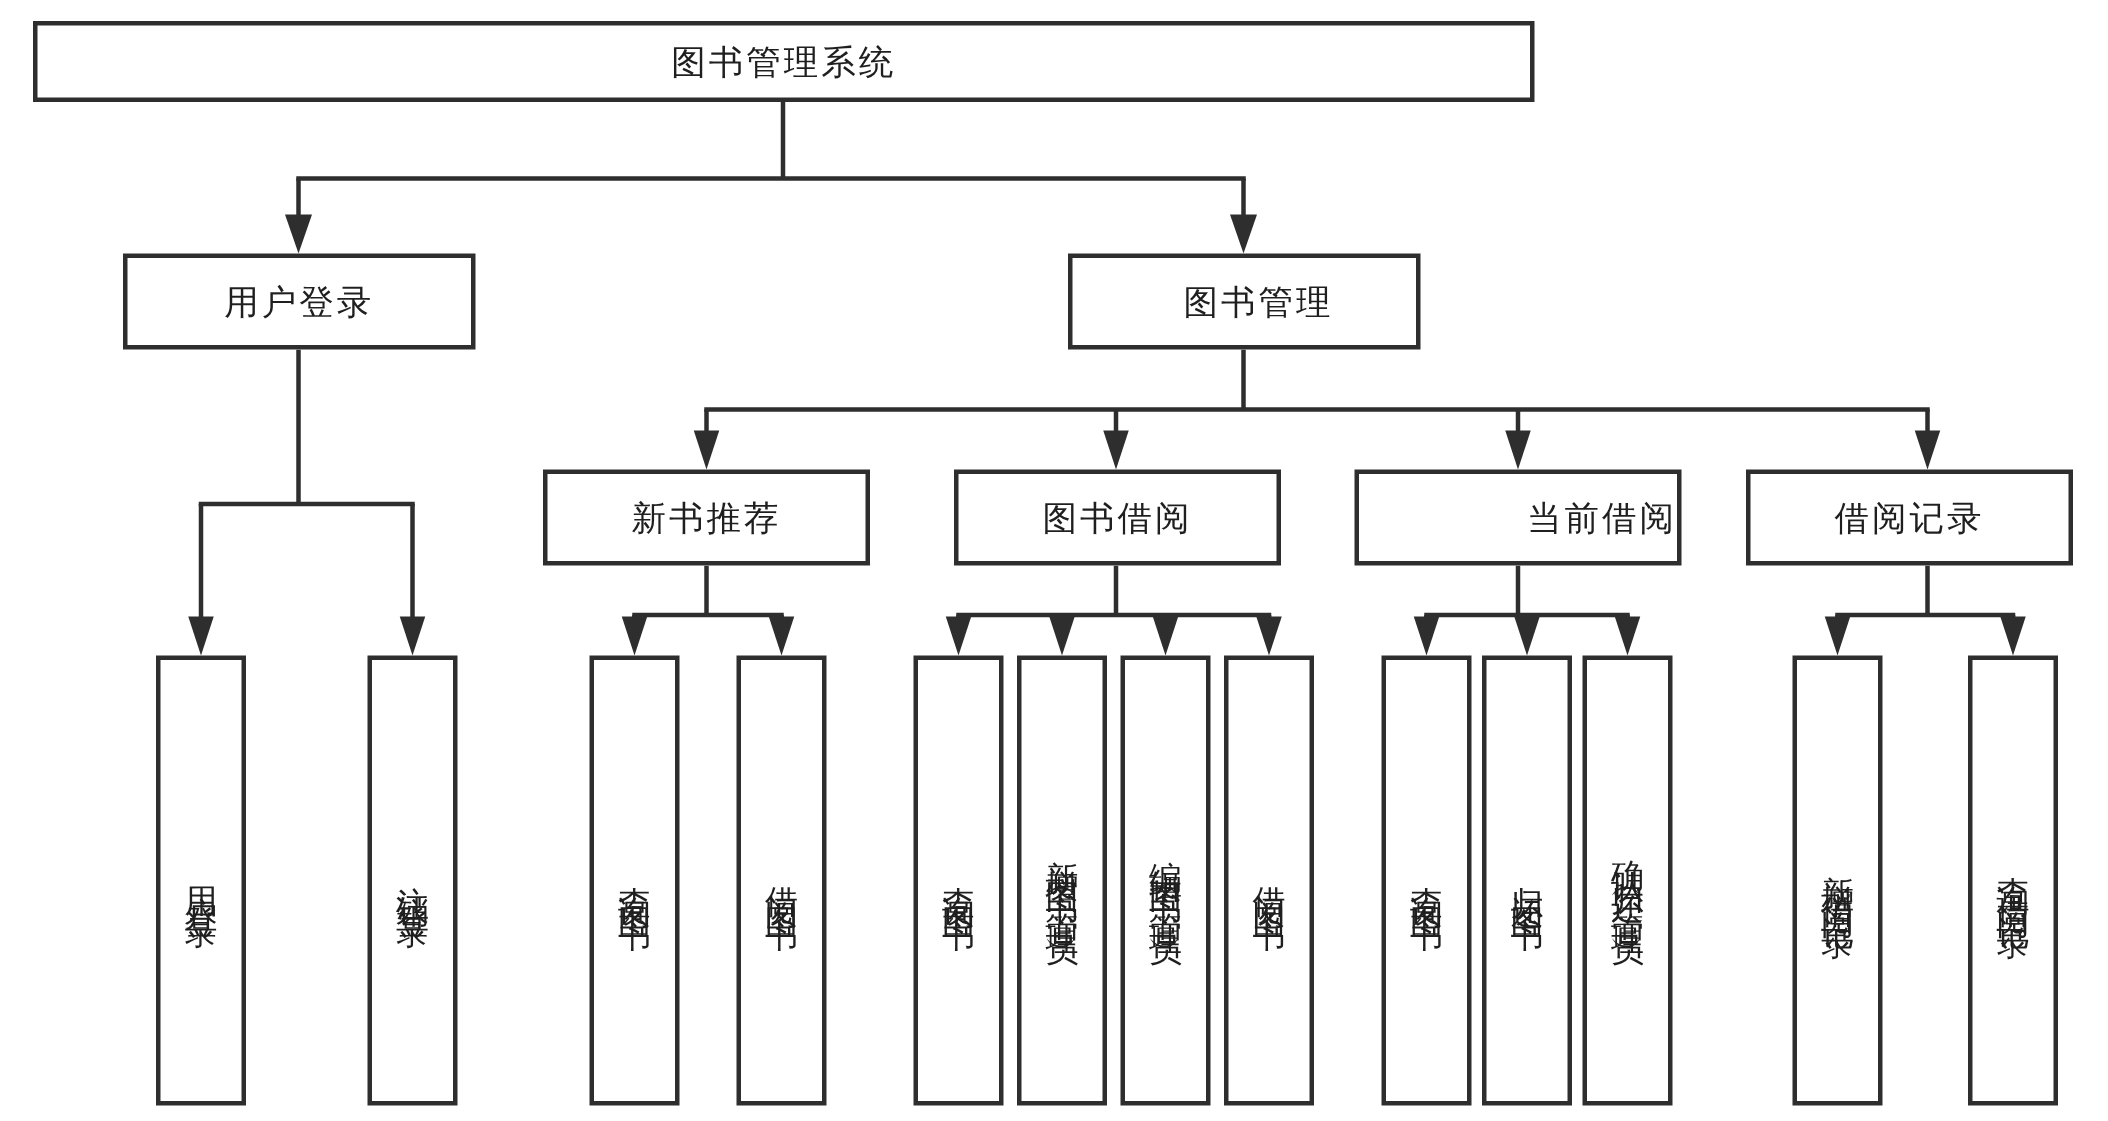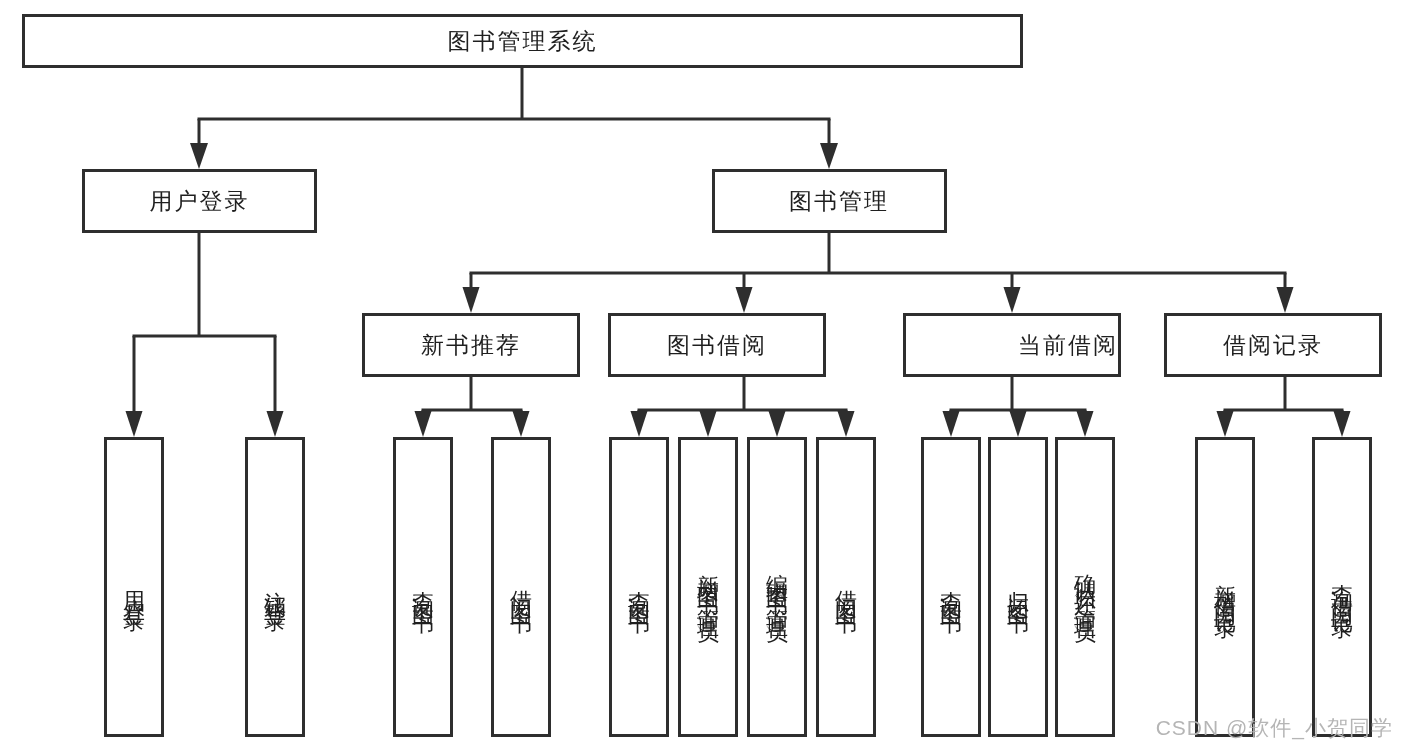--- a/index.html
+++ b/index.html
@@ -123,21 +123,21 @@
   <div class="box" style="left:82px;top:169px;width:235px;height:64px;">
     <span class="lbl">用户登录</span>
   </div>
   <div class="box" style="left:712px;top:169px;width:235px;height:64px;padding-left:19px;">
     <span class="lbl">图书管理</span>
   </div>
 
   <div class="box" style="left:362px;top:313px;width:218px;height:64px;">
     <span class="lbl">新书推荐</span>
   </div>
-  <div class="box" style="left:608px;top:313px;width:218px;height:64px;">
+  <div class="box" style="left:636px;top:313px;width:218px;height:64px;">
     <span class="lbl">图书借阅</span>
   </div>
   <div class="box" style="left:903px;top:313px;width:218px;height:64px;justify-content:flex-end;">
     <span class="lbl">当前借阅</span>
   </div>
   <div class="box" style="left:1164px;top:313px;width:218px;height:64px;">
     <span class="lbl">借阅记录</span>
   </div>
 
   <div class="leaf" style="left:104px;top:437px;">
@@ -177,15 +177,14 @@
     <span class="lbl">确认归还（管理员）</span>
   </div>
 
   <div class="leaf" style="left:1195px;top:437px;">
     <span class="lbl">新增借阅记录</span>
   </div>
   <div class="leaf" style="left:1312px;top:437px;">
     <span class="lbl">查询借阅记录</span>
   </div>
 
-  <div id="watermark">CSDN @软件_小贺同学</div>
 
 </div>
 
 </body></html>

